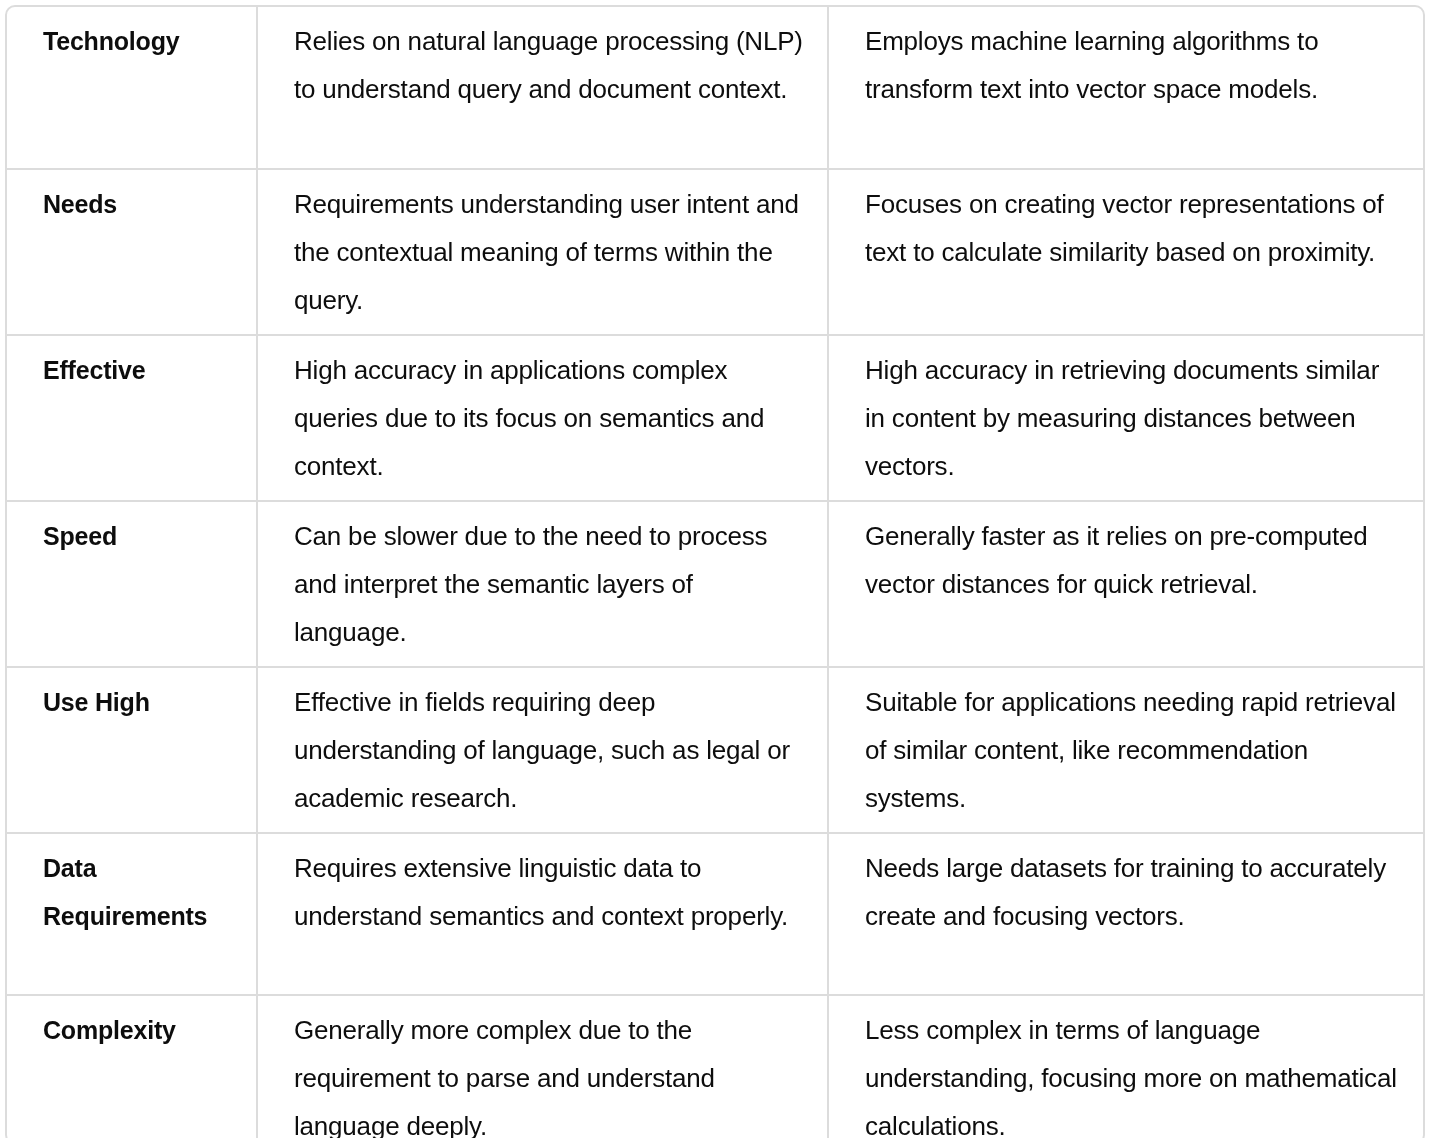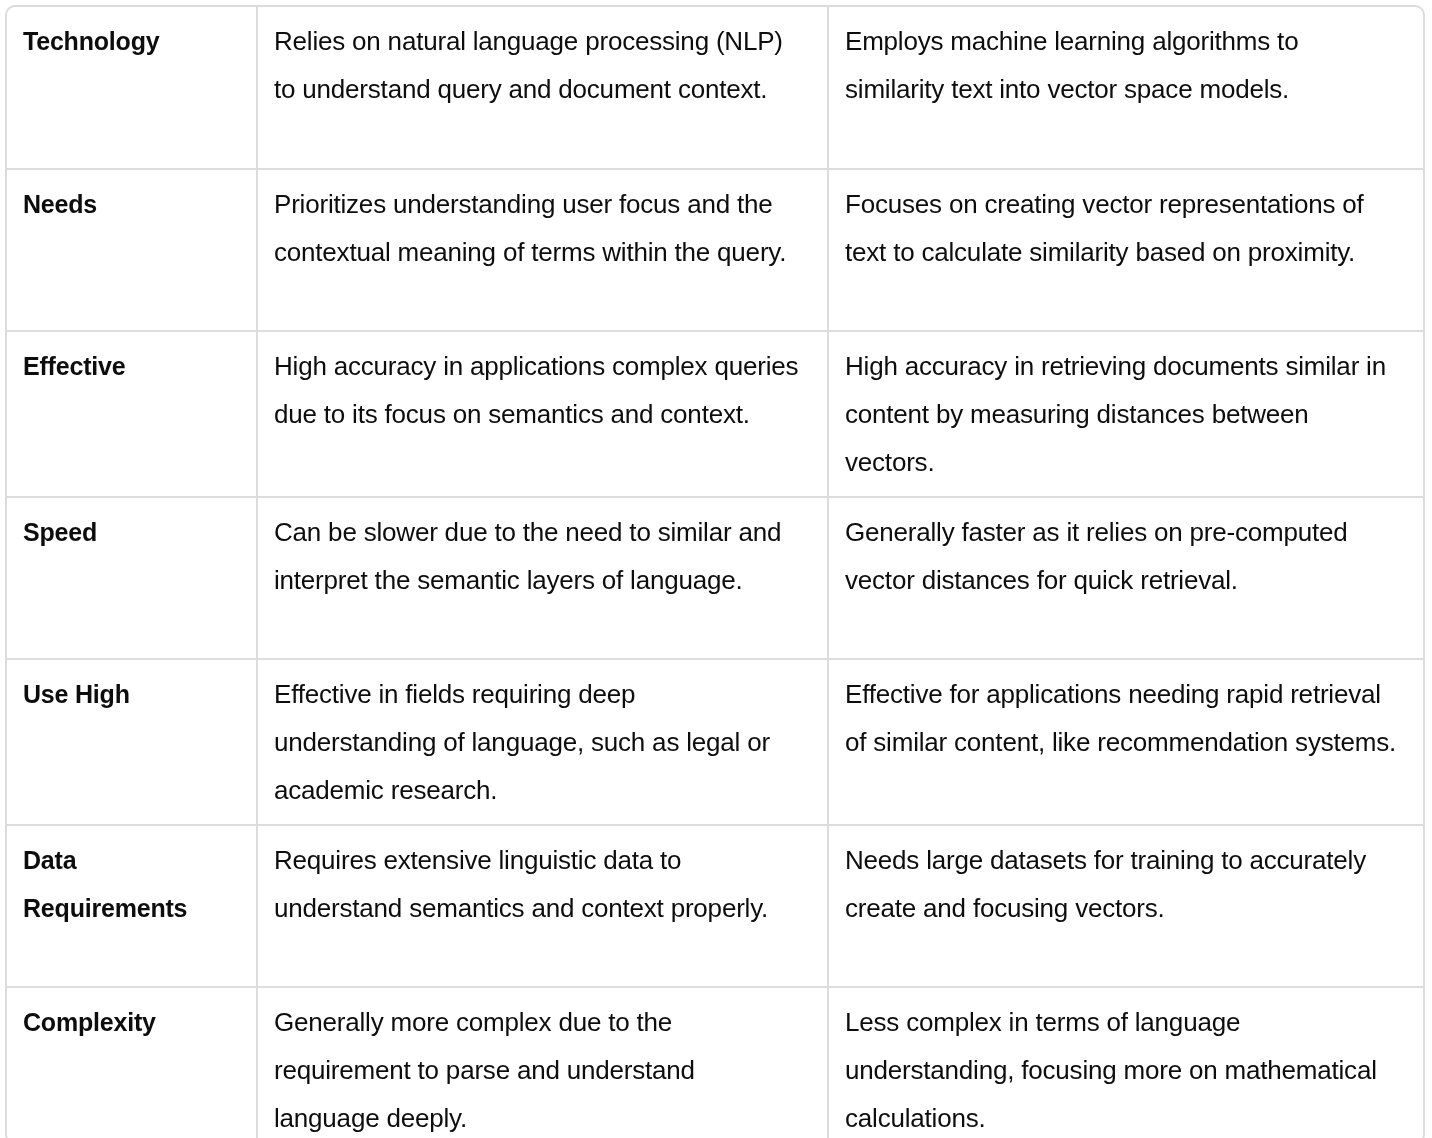--- a/index.html
+++ b/index.html
@@ -29,21 +29,21 @@
     table {
       border-collapse: collapse;
       width: 100%;
       table-layout: fixed;
     }
     col.c1 { width: 250px; }
     col.c2 { width: 571px; }
     col.c3 { width: auto; }
     td {
       vertical-align: top;
-      padding: 10px 24px 10px 16px;
+      padding: 10px 24px 10px 36px;
       font-size: 26px;
       line-height: 48px;
       border-right: 2px solid #dcdcdc;
       border-bottom: 2px solid #dcdcdc;
       height: 140px;
       box-sizing: border-box;
       letter-spacing: -0.2px;
     }
     td:last-child { border-right: none; }
     tr:last-child td { border-bottom: none; height: 170px; }
@@ -60,41 +60,41 @@
   <table>
     <colgroup>
       <col class="c1">
         <col class="c2">
         <col class="c3">
     </colgroup>
     <tbody>
       <tr>
         <td class="label">Technology</td>
         <td>Relies on natural language processing (NLP) to understand query and document context.</td>
-        <td>Employs machine learning algorithms to similarity text into vector space models.</td>
+        <td>Employs machine learning algorithms to transform text into vector space models.</td>
       </tr>
       <tr>
         <td class="label">Needs</td>
-        <td>Prioritizes understanding user focus and the contextual meaning of terms within the query.</td>
+        <td>Requirements understanding user intent and the contextual meaning of terms within the query.</td>
         <td>Focuses on creating vector representations of text to calculate similarity based on proximity.</td>
       </tr>
       <tr>
         <td class="label">Effective</td>
         <td>High accuracy in applications complex queries due to its focus on semantics and context.</td>
         <td>High accuracy in retrieving documents similar in content by measuring distances between vectors.</td>
       </tr>
       <tr>
         <td class="label">Speed</td>
-        <td>Can be slower due to the need to similar and interpret the semantic layers of language.</td>
+        <td>Can be slower due to the need to process and interpret the semantic layers of language.</td>
         <td>Generally faster as it relies on pre-computed vector distances for quick retrieval.</td>
       </tr>
       <tr>
         <td class="label">Use High</td>
         <td>Effective in fields requiring deep understanding of language, such as legal or academic research.</td>
-        <td>Effective for applications needing rapid retrieval of similar content, like recommendation systems.</td>
+        <td>Suitable for applications needing rapid retrieval of similar content, like recommendation systems.</td>
       </tr>
       <tr>
         <td class="label">Data Requirements</td>
         <td>Requires extensive linguistic data to understand semantics and context properly.</td>
         <td>Needs large datasets for training to accurately create and focusing vectors.</td>
       </tr>
       <tr>
         <td class="label">Complexity</td>
         <td>Generally more complex due to the requirement to parse and understand language deeply.</td>
         <td>Less complex in terms of language understanding, focusing more on mathematical calculations.</td>

